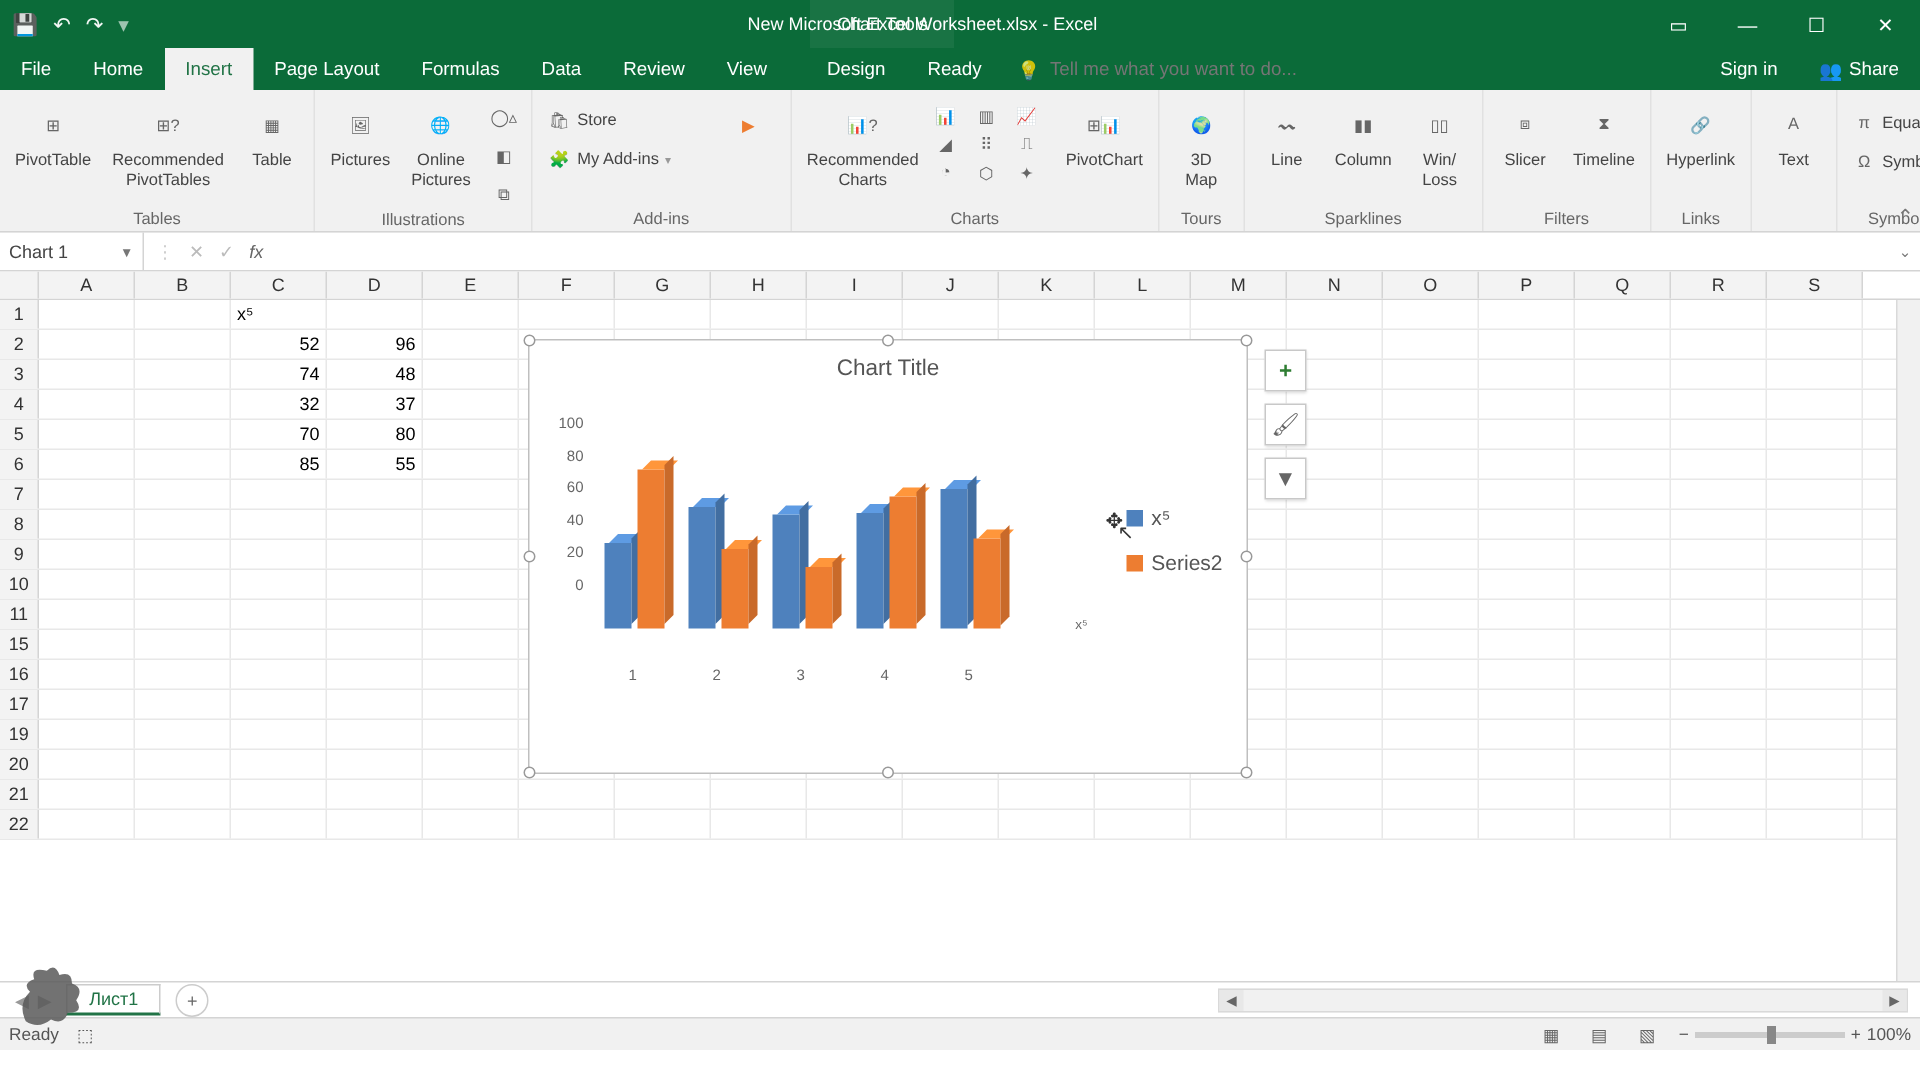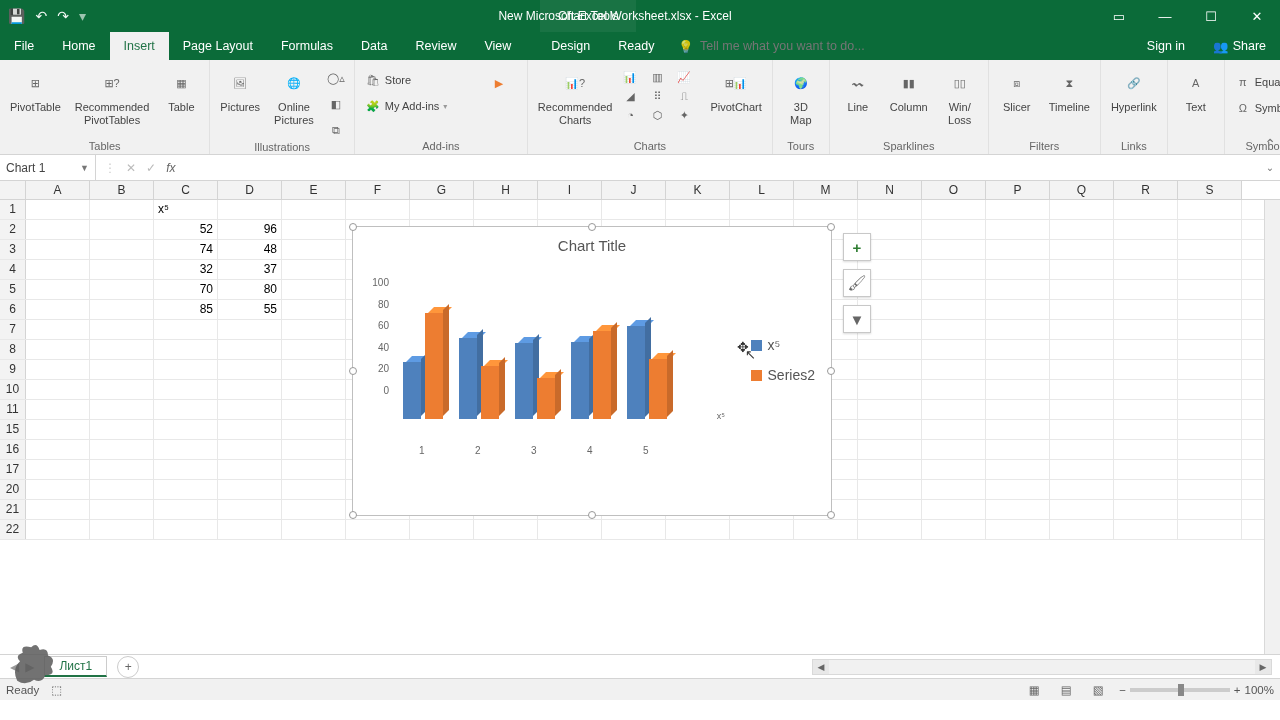--- a/index.html
+++ b/index.html
@@ -655,20 +655,42 @@
         <div class="cell" style="width: 64px;"></div>
         <div class="cell" style="width: 64px;"></div>
         <div class="cell" style="width: 64px;"></div>
         <div class="cell" style="width: 64px;"></div>
         <div class="cell" style="width: 64px;"></div>
         <div class="cell" style="width: 64px;"></div>
         <div class="cell" style="width: 64px;"></div>
         <div class="cell" style="width: 64px;"></div>
       </div>
       <div class="row">
+        <div class="rowhead">19</div>
+        <div class="cell" style="width: 64px;"></div>
+        <div class="cell" style="width: 64px;"></div>
+        <div class="cell" style="width: 64px;"></div>
+        <div class="cell" style="width: 64px;"></div>
+        <div class="cell" style="width: 64px;"></div>
+        <div class="cell" style="width: 64px;"></div>
+        <div class="cell" style="width: 64px;"></div>
+        <div class="cell" style="width: 64px;"></div>
+        <div class="cell" style="width: 64px;"></div>
+        <div class="cell" style="width: 64px;"></div>
+        <div class="cell" style="width: 64px;"></div>
+        <div class="cell" style="width: 64px;"></div>
+        <div class="cell" style="width: 64px;"></div>
+        <div class="cell" style="width: 64px;"></div>
+        <div class="cell" style="width: 64px;"></div>
+        <div class="cell" style="width: 64px;"></div>
+        <div class="cell" style="width: 64px;"></div>
+        <div class="cell" style="width: 64px;"></div>
+        <div class="cell" style="width: 64px;"></div>
+      </div>
+      <div class="row">
         <div class="rowhead">20</div>
         <div class="cell" style="width: 64px;"></div>
         <div class="cell" style="width: 64px;"></div>
         <div class="cell" style="width: 64px;"></div>
         <div class="cell" style="width: 64px;"></div>
         <div class="cell" style="width: 64px;"></div>
         <div class="cell" style="width: 64px;"></div>
         <div class="cell" style="width: 64px;"></div>
         <div class="cell" style="width: 64px;"></div>
         <div class="cell" style="width: 64px;"></div>

